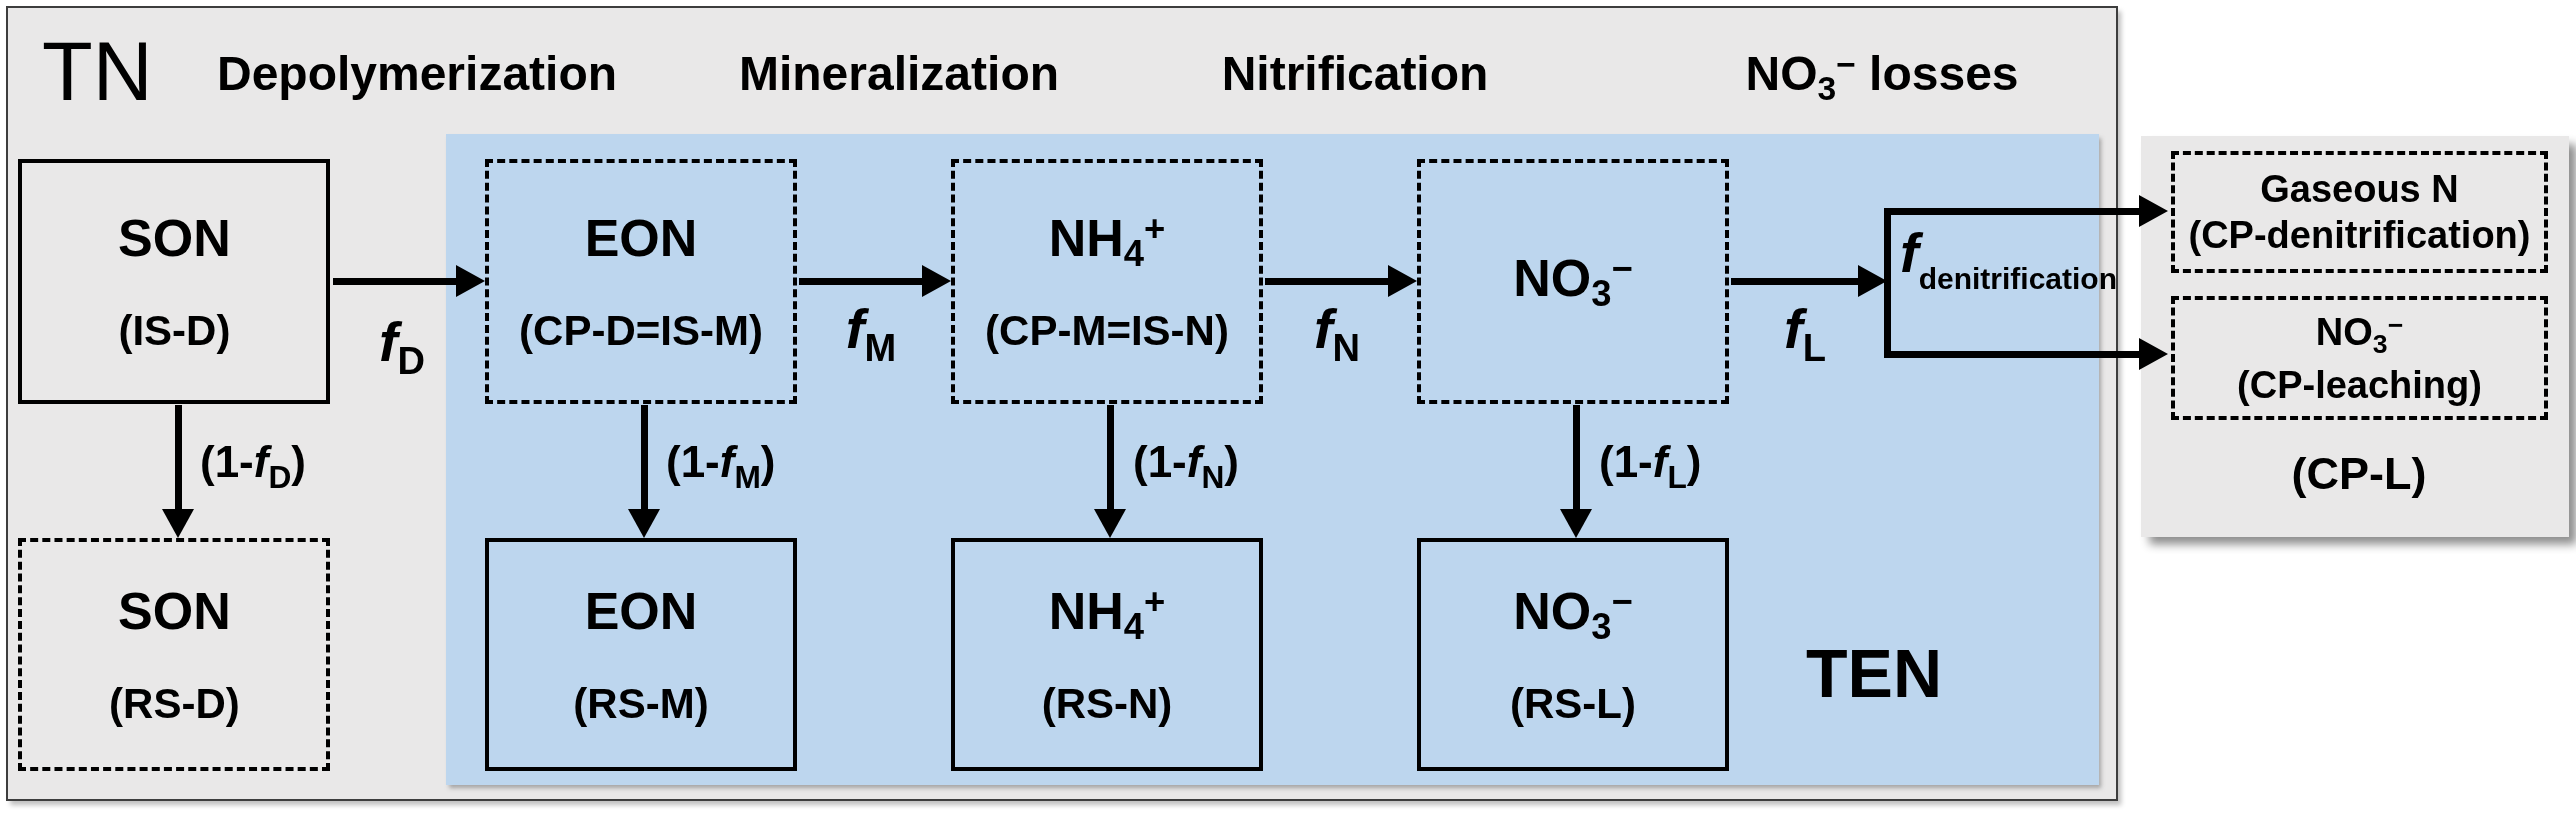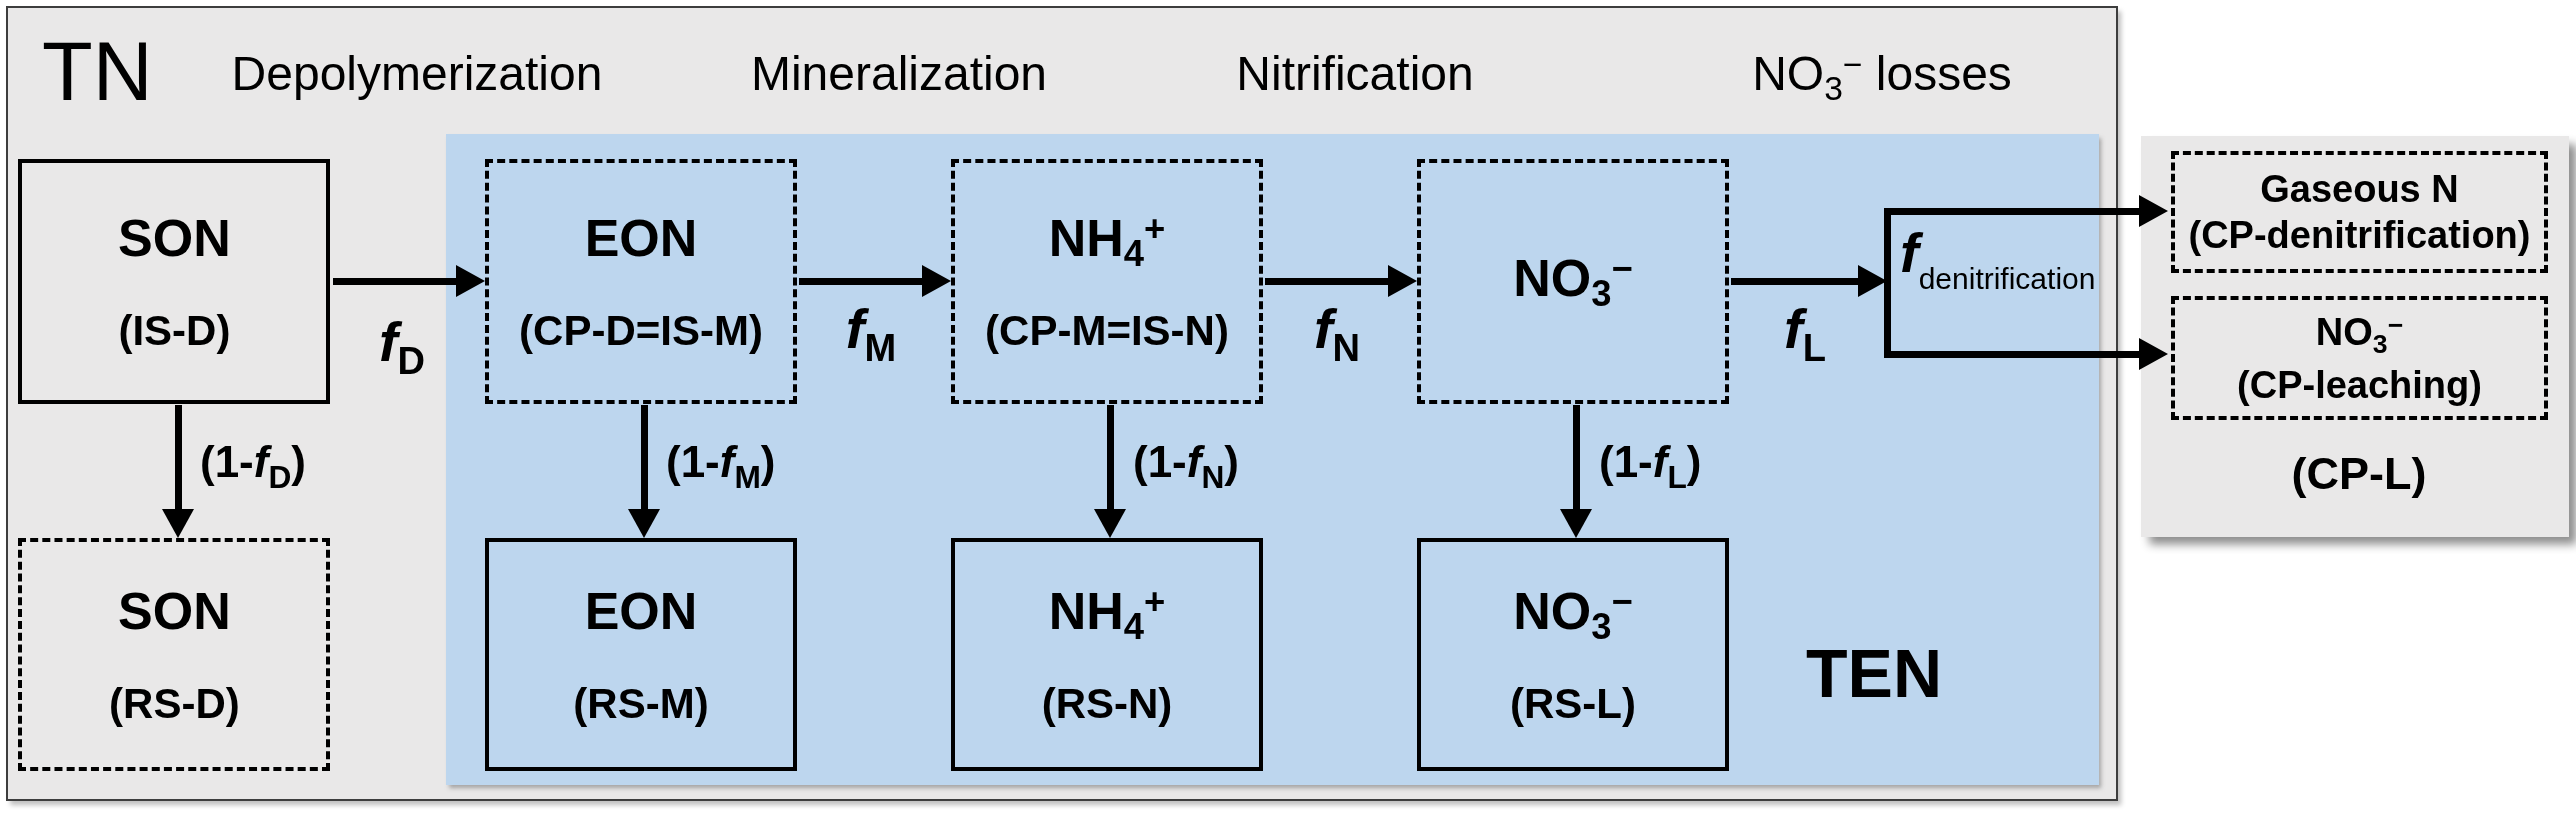--- a/index.html
+++ b/index.html
@@ -10,21 +10,21 @@
   .outer-box{position:absolute;left:5.5px;top:5.5px;width:2112px;height:795px;
              background:#E9E8E8;border:2px solid #3d3d3d;box-sizing:border-box;
              box-shadow:4.1px 4.8px 4.8px rgba(0,0,0,0.25);z-index:1;}
   .blue-panel{position:absolute;left:446px;top:134px;width:1653px;height:651px;
               background:#BDD6EE;box-shadow:3.4px 4.1px 4.1px rgba(110,110,110,0.55);z-index:2;}
   .right-panel{position:absolute;left:2141px;top:136px;width:428px;height:401px;
                background:#E9E8E8;box-shadow:7.5px 8.2px 8.9px rgba(0,0,0,0.45);z-index:2;}
 
   
   .tn-title{position:absolute;left:42px;top:30px;font-size:83px;font-weight:normal;line-height:1;z-index:4;}
-  .heading{position:absolute;top:48px;transform:translateX(-50%);font-size:48px;font-weight:normal;
+  .heading{position:absolute;top:48px;transform:translateX(-50%);font-size:48px;font-weight:bold;
            line-height:1;white-space:nowrap;z-index:4;}
   .ten-label{position:absolute;left:1874px;top:634px;transform:translateX(-50%);
              font-size:68px;font-weight:bold;z-index:4;}
 
   
   .pool{position:absolute;width:312px;box-sizing:border-box;display:flex;flex-direction:column;
         justify-content:center;align-items:center;gap:37px;text-align:center;z-index:3;}
   .pool.solid{border:4.1px solid #000;}
   .pool.dashed{border:4.1px dashed #000;}
   .pool-top{top:159px;height:245px;}
@@ -50,21 +50,21 @@
   .vline{position:absolute;width:6.8px;background:#000;z-index:5;}
 
   
   .flabel{position:absolute;transform:translateX(-50%);font-weight:bold;font-size:56px;
           line-height:1;white-space:nowrap;z-index:6;}
   .fit{font-style:italic;font-weight:bold;}
   .fsub{font-size:0.68em;font-weight:bold;vertical-align:-0.34em;}
   .blabel{position:absolute;font-weight:bold;font-size:44px;line-height:1;white-space:nowrap;z-index:6;}
   .blabel .fsub{font-size:0.72em;}
   .loss-label{position:absolute;font-size:56px;font-weight:bold;line-height:1;white-space:nowrap;z-index:6;}
-  .loss-label .losssub{font-size:30px;font-weight:normal;vertical-align:-0.55em;}
+  .loss-label .losssub{font-size:30px;font-weight:bold;vertical-align:-0.55em;}
 
   
   .loss-box{position:absolute;width:377px;box-sizing:border-box;border:4.1px dashed #000;
             display:flex;flex-direction:column;justify-content:center;align-items:center;gap:8.2px;
             text-align:center;z-index:3;}
   .loss-line{font-size:38px;font-weight:bold;line-height:1;white-space:nowrap;}
   .cpl-label{position:absolute;left:2359px;top:448px;transform:translateX(-50%);
              font-size:45px;font-weight:bold;z-index:4;}
 </style>
 </head>

